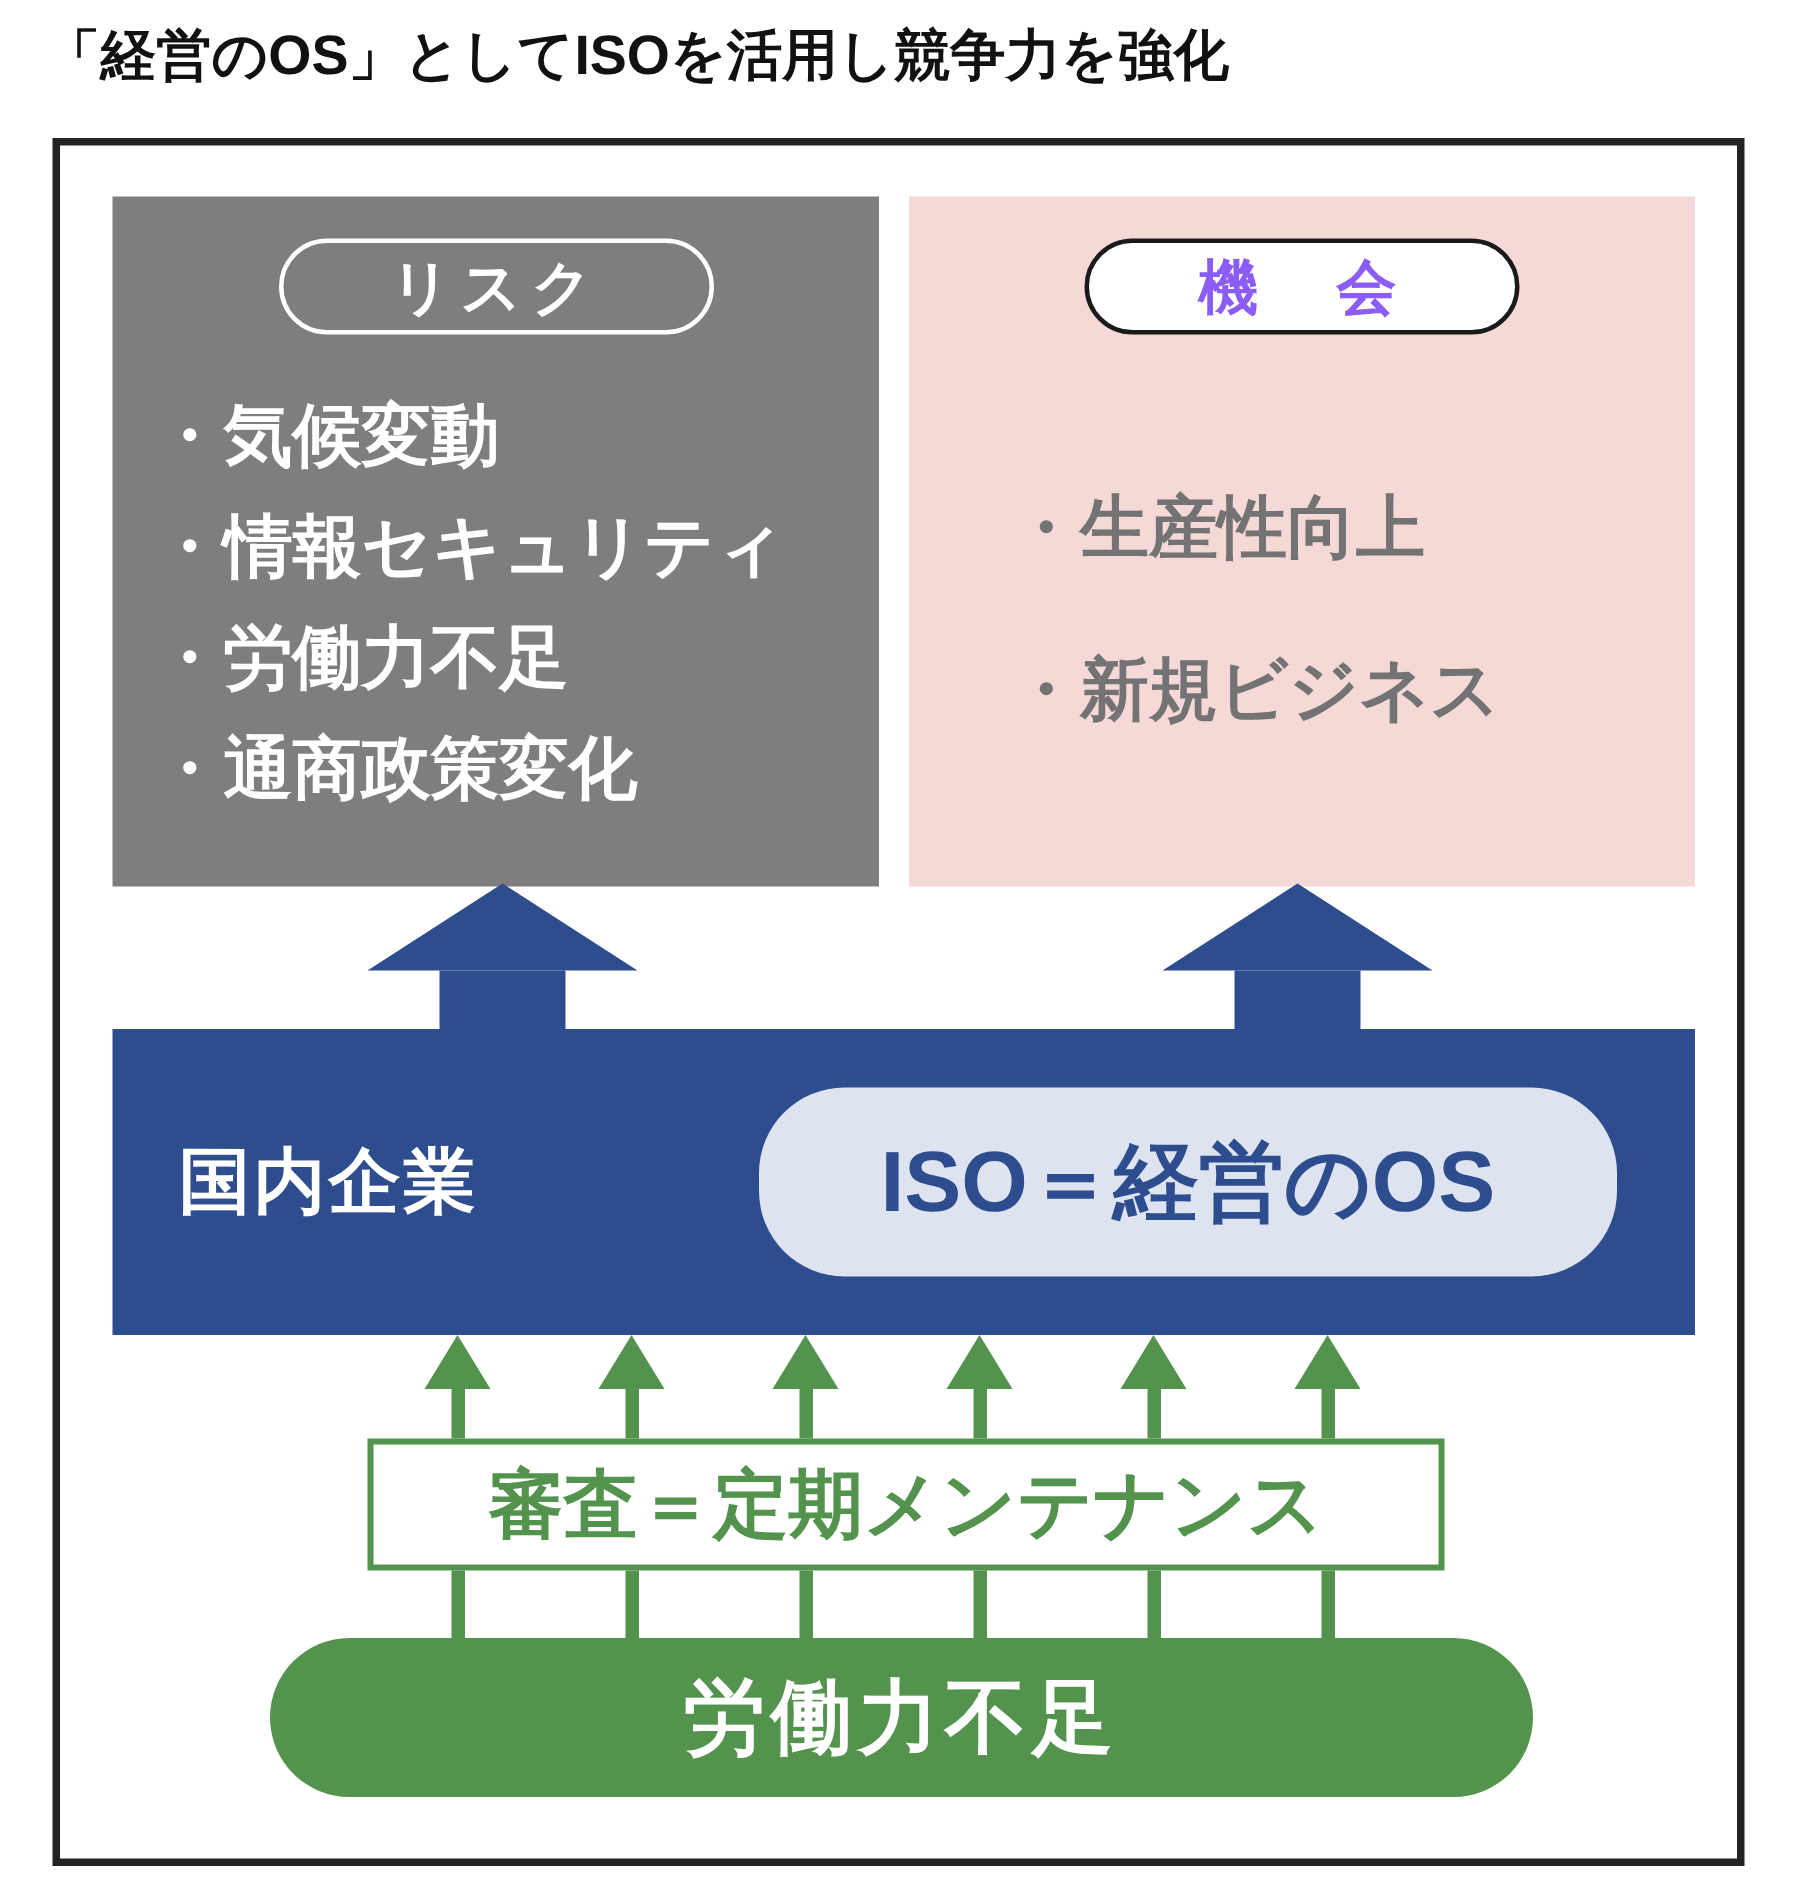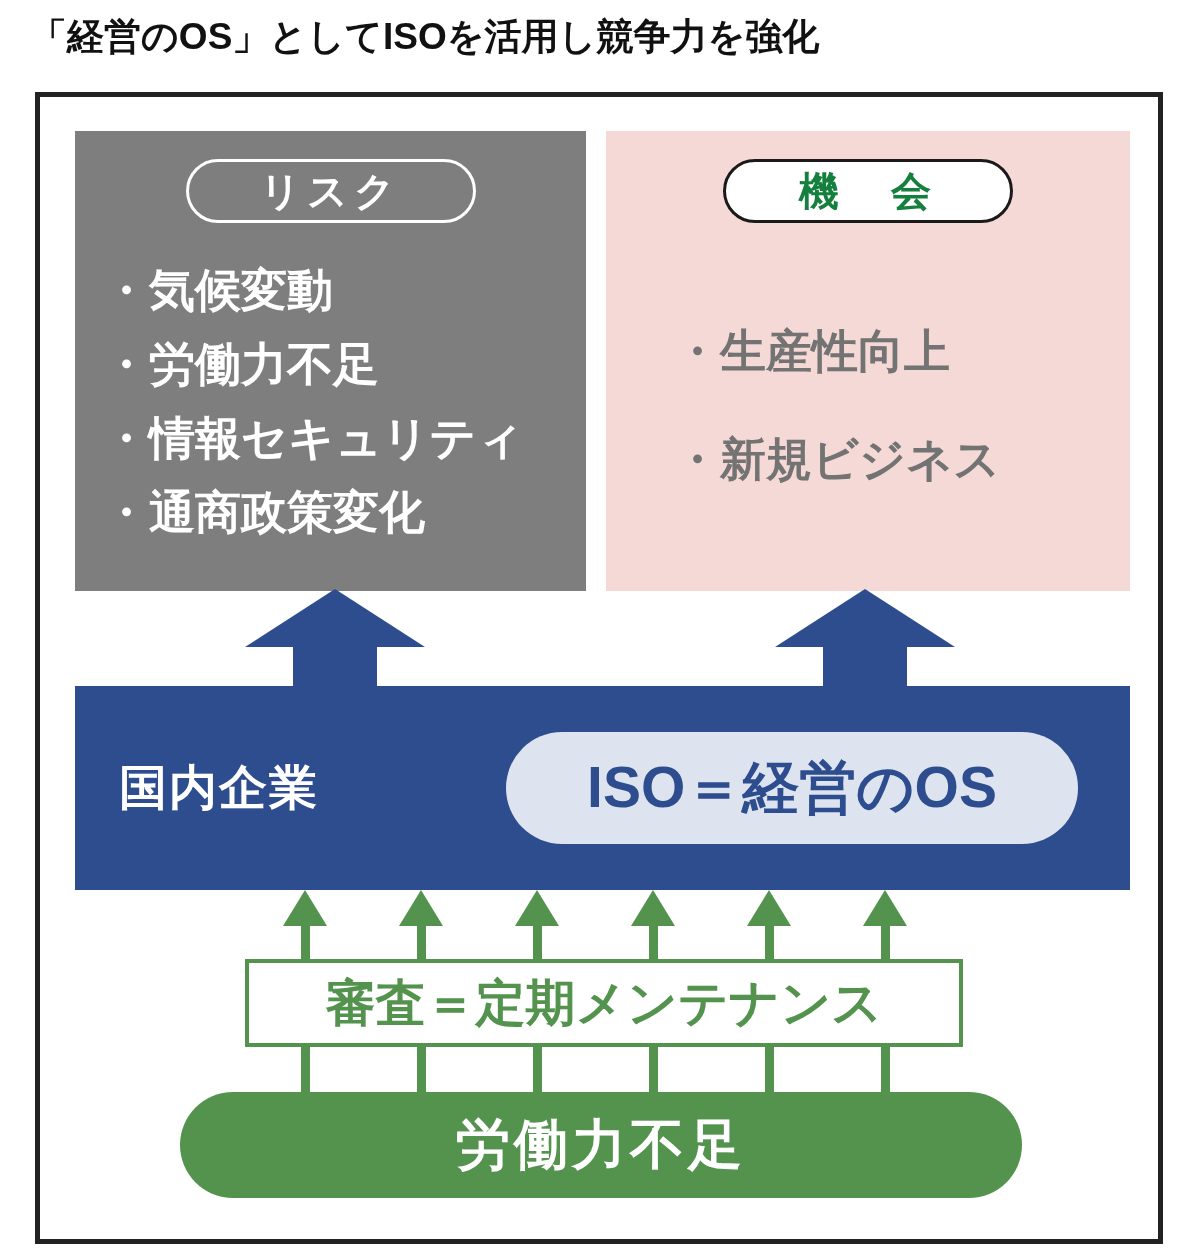--- a/index.html
+++ b/index.html
@@ -45,21 +45,21 @@
     display: flex; flex-direction: column;
   }
   .pill {
     margin: 28px auto 0 auto;
     width: 290px; height: 64px;
     border-radius: 34px;
     display: flex; align-items: center; justify-content: center;
     font-size: 40px; font-weight: bold; letter-spacing: 6px;
   }
   .risk-pill { border: 3px solid #ffffff; color: #ffffff; background: transparent; }
-  .opp-pill  { border: 3px solid #1a1a1a; color: #15803d; background: #ffffff; }
+  .opp-pill  { border: 3px solid #1a1a1a; color: #8b5cf6; background: #ffffff; }
 
   ul.bullets { list-style: none; margin: 0; padding: 0; }
   .risk-box ul.bullets { margin: 30px 0 0 28px; }
   .risk-box li {
     font-size: 46px; font-weight: bold; color: #ffffff;
     line-height: 74px; white-space: nowrap;
   }
   .opp-box ul.bullets { margin: 98px 0 0 68px; }
   .opp-box li {
     font-size: 46px; font-weight: bold; color: #737373;
@@ -86,21 +86,21 @@
     background: var(--blue);
     display: flex; align-items: center;
     padding: 0 52px 0 44px;
   }
   .company-label {
     font-size: 48px; font-weight: bold; color: #ffffff;
     letter-spacing: 2px; white-space: nowrap;
   }
   .iso-pill {
     margin-left: auto;
-    width: 572px; height: 112px;
+    width: 572px; height: 126px;
     background: var(--lightblue);
     border-radius: 57px;
     display: flex; align-items: center; justify-content: center;
     font-size: 57px; font-weight: bold; color: var(--blue);
     white-space: nowrap;
   }
 
   
   .green-arrow { position: absolute; top: 793px; width: 44px; height: 202px; z-index: 1; }
   .green-arrow .head {
@@ -140,22 +140,22 @@
 <div class="page">
 
   <div class="title">「経営のOS」としてISOを活用し競争力を強化</div>
 
   <div class="outer">
 
     <div class="risk-box">
       <div class="pill risk-pill">リスク</div>
       <ul class="bullets">
         <li>・気候変動</li>
+        <li>・情報セキュリティ</li>
         <li>・労働力不足</li>
-        <li>・情報セキュリティ</li>
         <li>・通商政策変化</li>
       </ul>
     </div>
 
     <div class="opp-box">
       <div class="pill opp-pill">機　会</div>
       <ul class="bullets">
         <li>・生産性向上</li>
         <li>・新規ビジネス</li>
       </ul>

